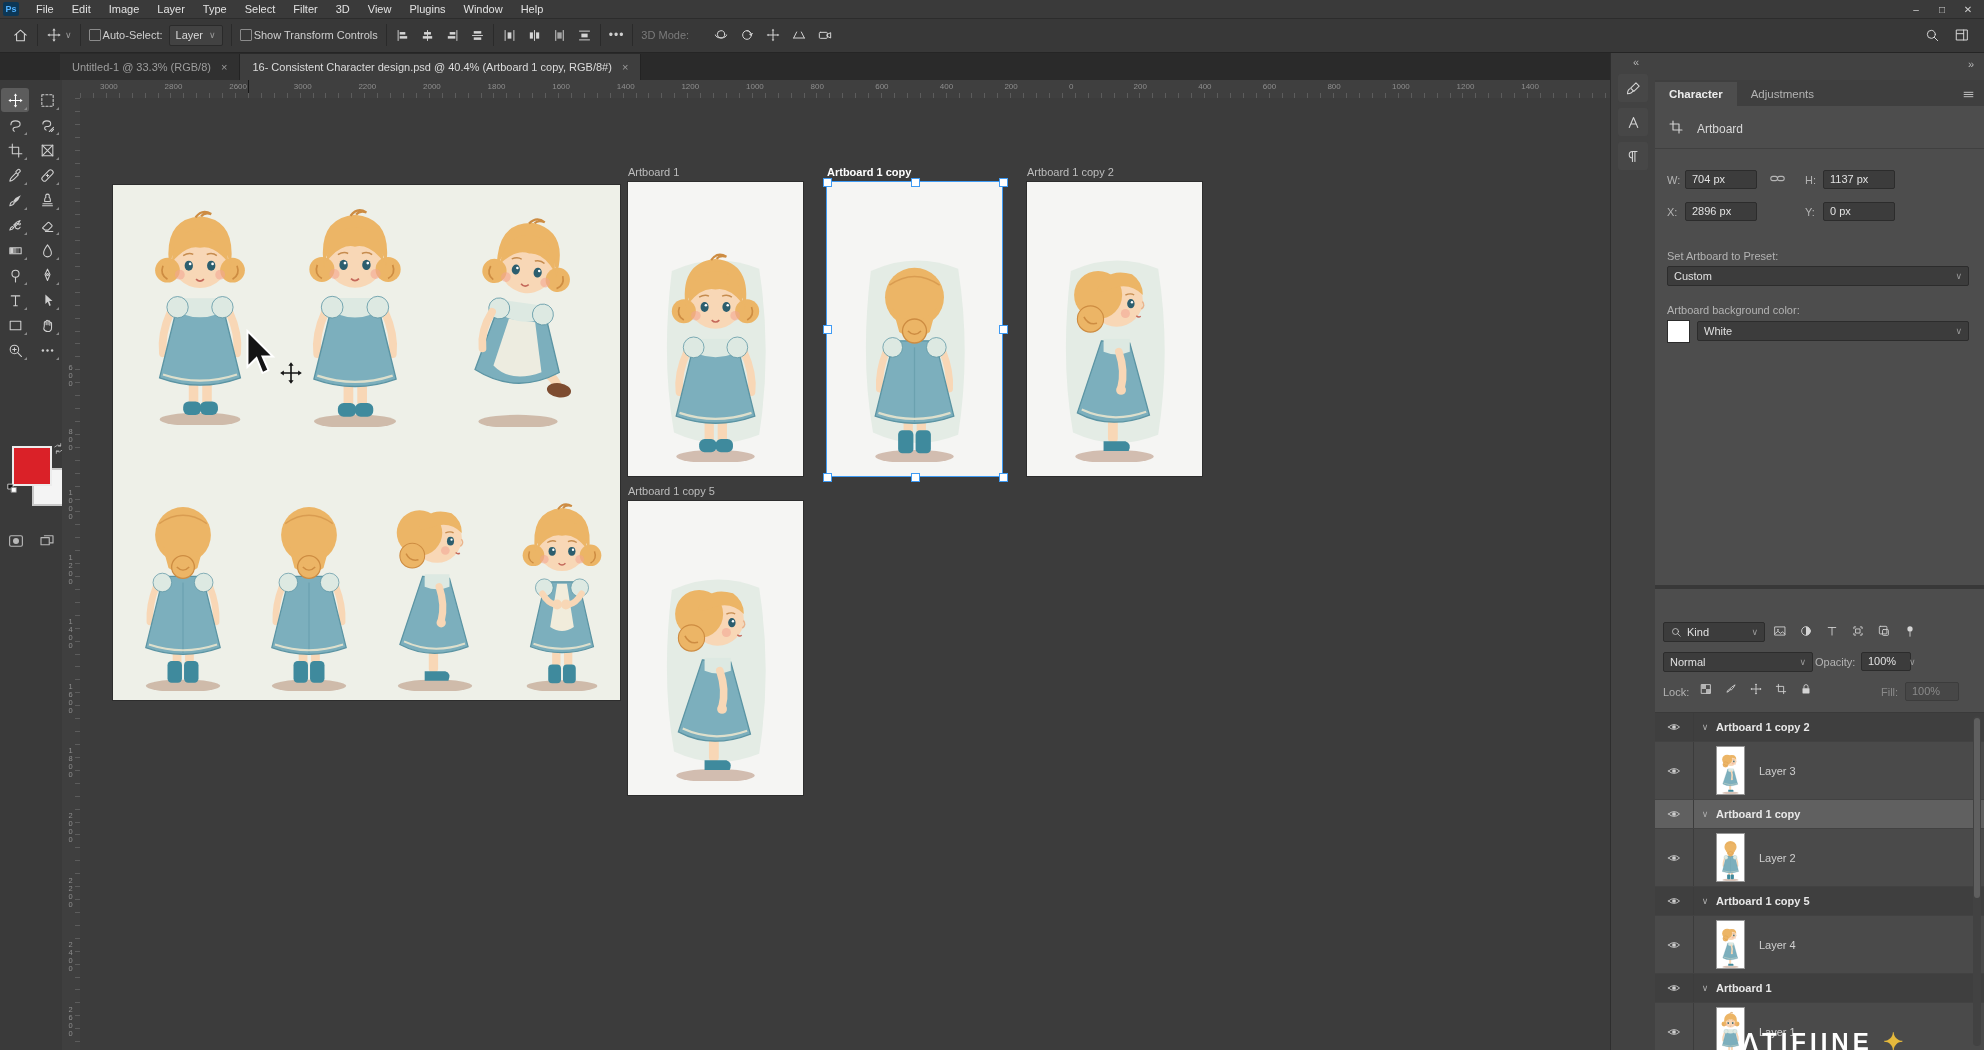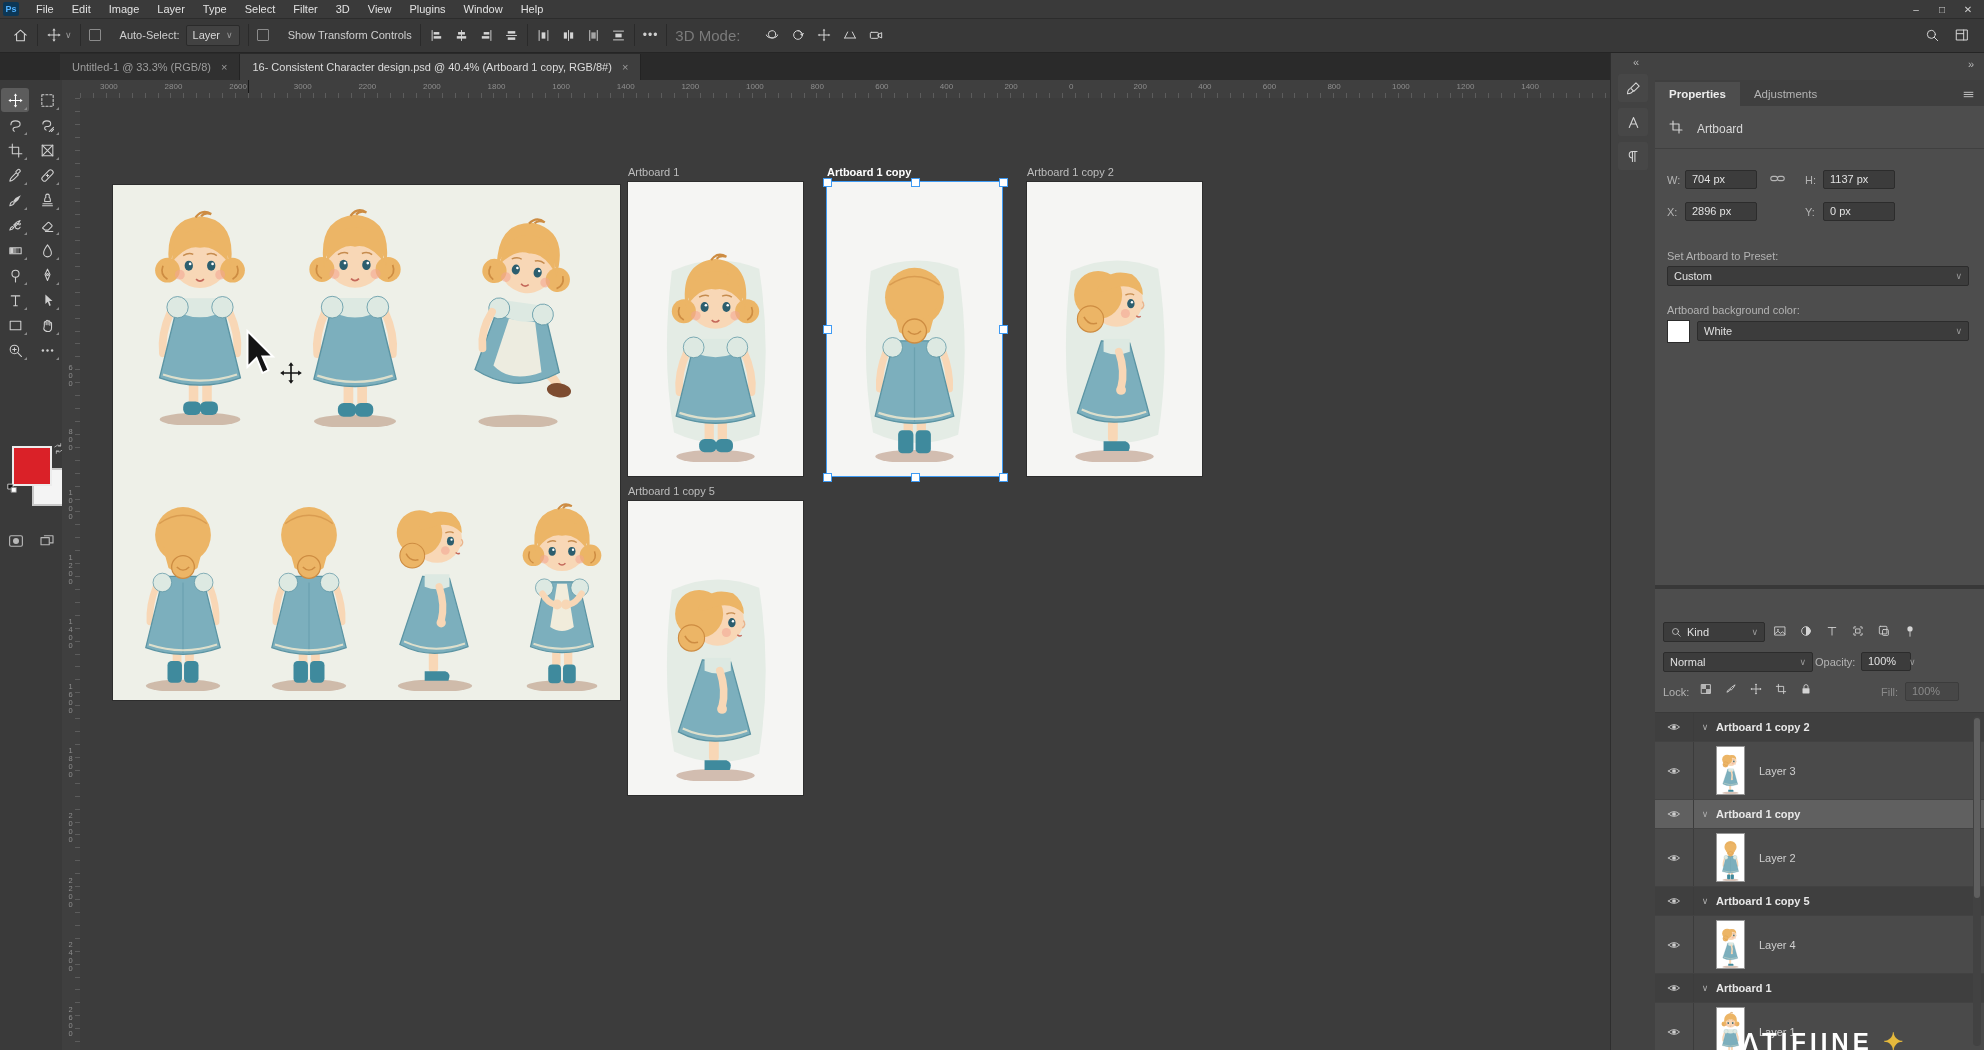--- a/index.html
+++ b/index.html
@@ -16,26 +16,26 @@
   #menu-items{display:flex;align-items:center;margin-left:8px;}
   .menu-item{font-size:11px;color:#e2e2e2;padding:0 9px;cursor:default;line-height:18px;}
   #win-controls{margin-left:auto;display:flex;align-items:center;gap:14px;padding-right:10px;font-size:10px;color:#cfcfcf;}
   #win-controls span{width:12px;text-align:center;}
 
   
   #optionsbar{position:absolute;left:0;top:18px;width:1984px;height:34px;background:#383838;
               border-bottom:1px solid #252525;display:flex;align-items:center;color:#cfcfcf;z-index:49;}
   .odiv{width:1px;height:22px;background:#2a2a2a;margin:0 8px;flex:none;}
   .oicon{color:#d4d4d4;display:flex;align-items:center;justify-content:center;flex:none;}
-  .ochk{display:flex;align-items:center;gap:19px;font-size:11px;color:#cfcfcf;flex:none;}
+  .ochk{display:flex;align-items:center;gap:2px;font-size:11px;color:#cfcfcf;flex:none;}
   .chkbox{width:10px;height:10px;border:1px solid #8b8b8b;border-radius:1px;background:transparent;flex:none;}
   .oselect{display:flex;align-items:center;gap:6px;background:#424242;border:1px solid #2a2a2a;border-radius:2px;
            height:19px;padding:0 6px;font-size:11px;color:#d9d9d9;margin-left:6px;flex:none;}
   .oselect .chev{color:#9a9a9a;}
-  .o3d{font-size:15px;color:#7b7b7b;margin-right:24px;flex:none;}
+  .o3d{font-size:11px;color:#7b7b7b;margin-right:24px;flex:none;}
   .icons-row{display:flex;align-items:center;gap:10px;flex:none;}
   .icons-row.gray{color:#787878;}
   #ob-right{margin-left:auto;display:flex;gap:14px;align-items:center;padding-right:14px;}
 
   
   #tabbar{position:absolute;left:0;top:52px;width:1610px;height:28px;background:#2a2a2a;display:flex;align-items:flex-end;}
   .doctab{height:26px;display:flex;align-items:center;padding:0 12px;font-size:11px;gap:10px;
           background:#303030;color:#9d9d9d;border-right:1px solid #232323;margin-top:2px;}
   .doctab.active{background:#3e3e3e;color:#dcdcdc;}
   .doctab:first-child{margin-left:60px;}
@@ -910,21 +910,21 @@
       </div>
   </div>
 
   <div id="panels">
     <div id="panels-top">
       <span id="panels-expand">»</span>
     </div>
 
     <div class="ptabstrip" style="top:28px">
       <div class="ptab active">
-          <span>Properties</span>
+          <span>Character</span>
         </div>
       <div class="ptab">
           <span>Adjustments</span>
         </div>
       <span class="pmenu">
           <svg class="ic" style="width:15px;height:15px" viewBox="0 0 24 24" fill="none" stroke="currentColor" stroke-width="1.5" stroke-linecap="round" stroke-linejoin="round">
             <path d="M5 8.5 H19 M5 12 H19 M5 15.5 H19"></path>
           </svg>
         </span>
     </div>

